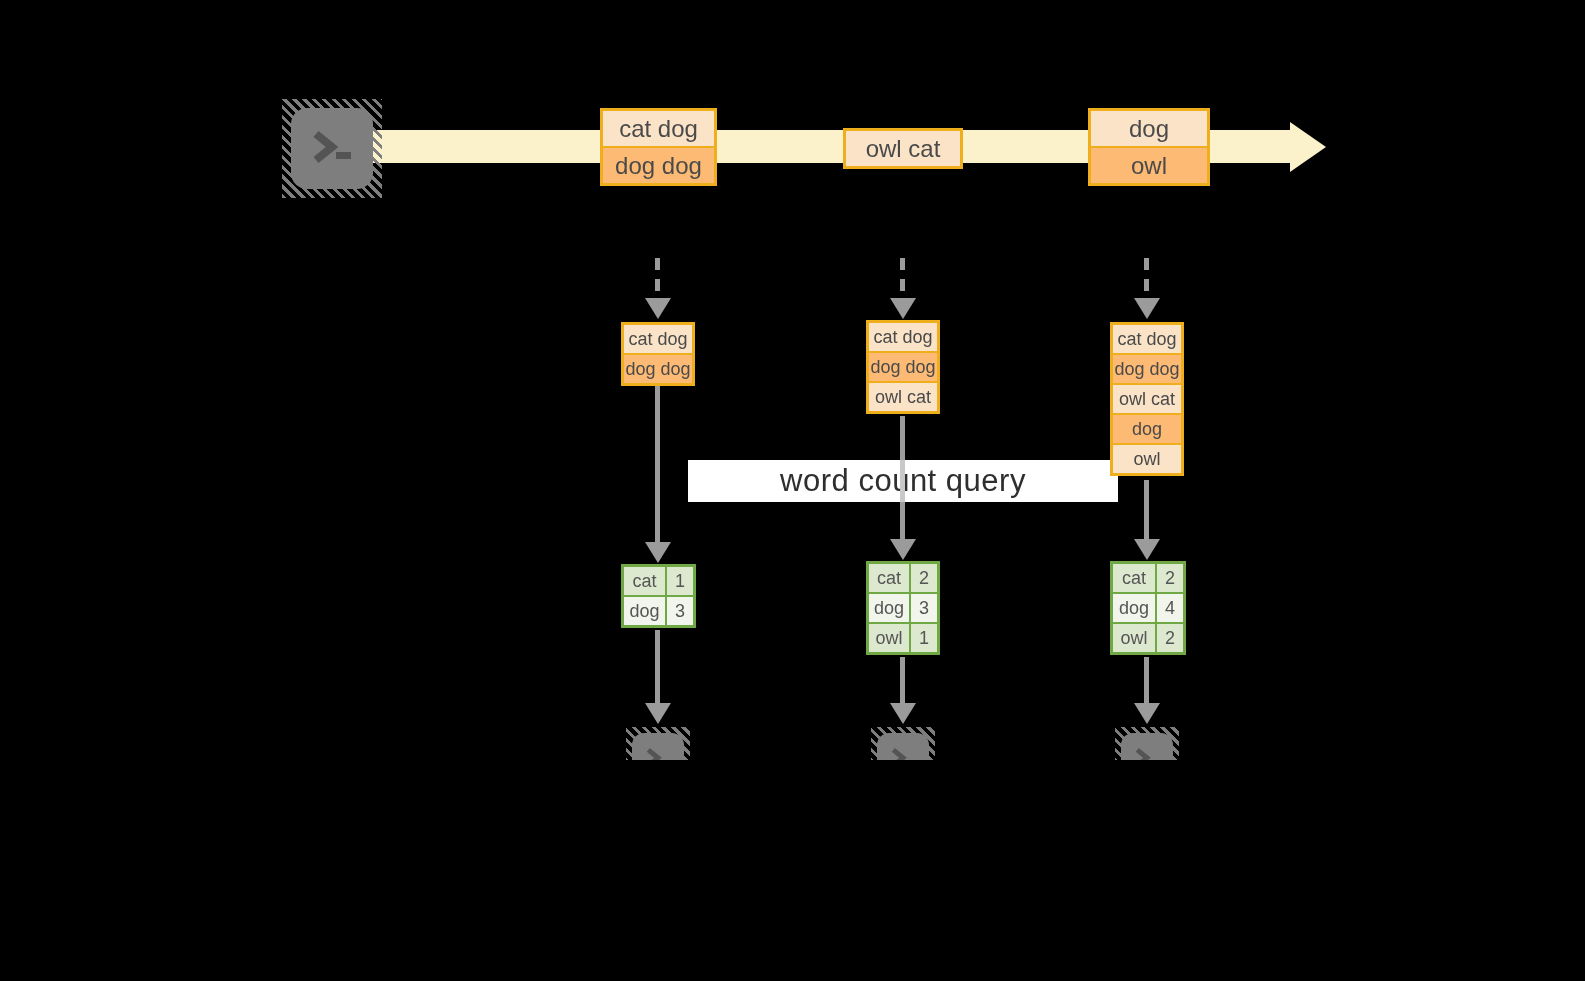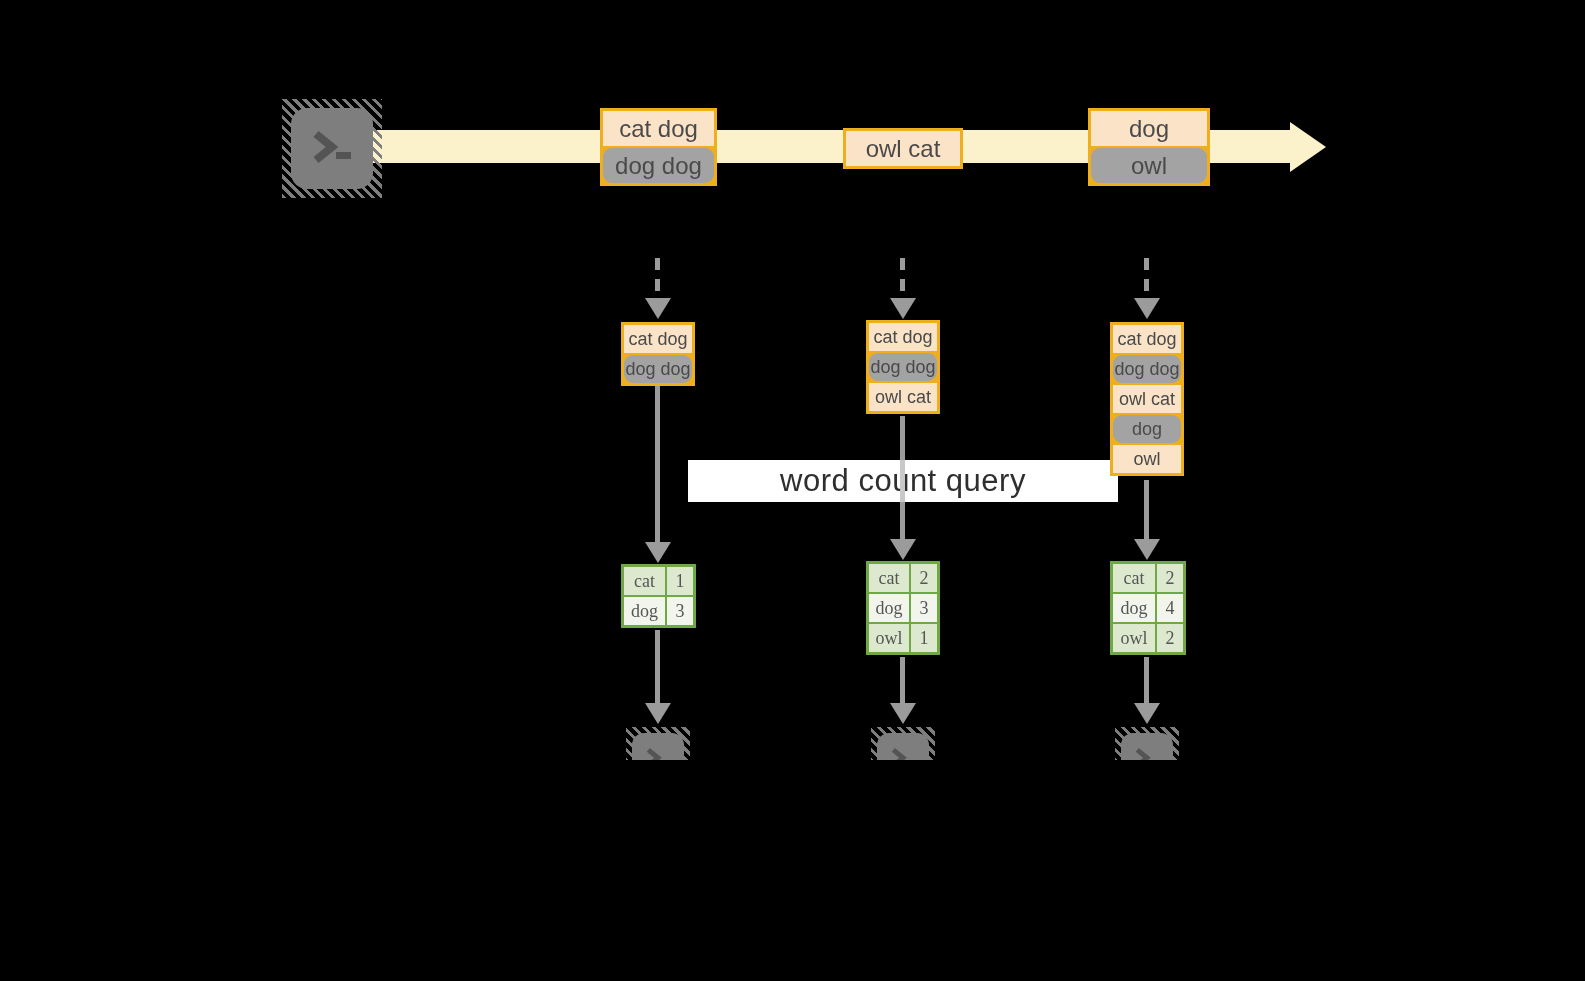--- a/index.html
+++ b/index.html
@@ -16,35 +16,35 @@
   .term-inner{position:absolute;background:#7e7e7e;display:flex;align-items:center;justify-content:center;}
   .term-lg{width:100px;height:99px;}
   .term-lg .term-inner{left:9px;top:9px;right:9px;bottom:9px;border-radius:16px;}
   .term-sm{width:64px;height:64px;}
   .term-sm .term-inner{left:6px;top:6px;right:6px;bottom:6px;border-radius:12px;}
   
   .goldbox{position:absolute;z-index:2;border:3px solid #efaf1d;background:#efaf1d;display:flex;flex-direction:column;gap:2px;}
   .goldbox .cell{width:100%;text-align:center;color:#4a4a4a;}
   .batch .cell{font-size:24px;line-height:35px;height:35px;}
   .fill-a{background:#fae3c6;}
-  .fill-b{background:#a3a3a3;border-radius:9px;}
+  .fill-b{background:#fdba74;}
   
   .stack .cell{font-size:18px;line-height:28px;height:28px;z-index:4;}
   .stack{z-index:4;}
   
   .vline{position:absolute;width:5px;background:#9b9b9b;z-index:1;}
   .vdash{position:absolute;width:5px;z-index:1;background:repeating-linear-gradient(to bottom,#9b9b9b 0 12px,transparent 12px 21px);}
   .vhead{position:absolute;width:0;height:0;z-index:1;
     border-left:13px solid transparent;border-right:13px solid transparent;border-top:21px solid #9b9b9b;}
   .cross-line{position:absolute;width:5px;background:#c9c9c9;z-index:3;}
   
   .query-label{position:absolute;left:688px;top:460px;width:430px;height:42px;background:#ffffff;z-index:2;
     display:flex;align-items:center;justify-content:center;font-size:31px;color:#2f2f2f;letter-spacing:.5px;}
   
-  .counts{position:absolute;z-index:2;border:3px solid #6fa845;background:#6fa845;display:grid;grid-auto-rows:28px;gap:2px;font-family:Liberation Serif, serif;}
+  .counts{position:absolute;z-index:2;border:3px solid #6fa845;background:#6fa845;display:grid;grid-auto-rows:28px;gap:2px;}
   .counts .row{display:grid;grid-template-columns:1fr 26px;gap:2px;}
   .counts .word,.counts .num{display:flex;align-items:center;justify-content:center;font-size:18px;color:#555;}
   .row-a .word,.row-a .num{background:#dde9cf;}
   .row-b .word,.row-b .num{background:#f2f5ec;}
 </style>
 </head>
 <body>
 
 <div class="canvas">
 

